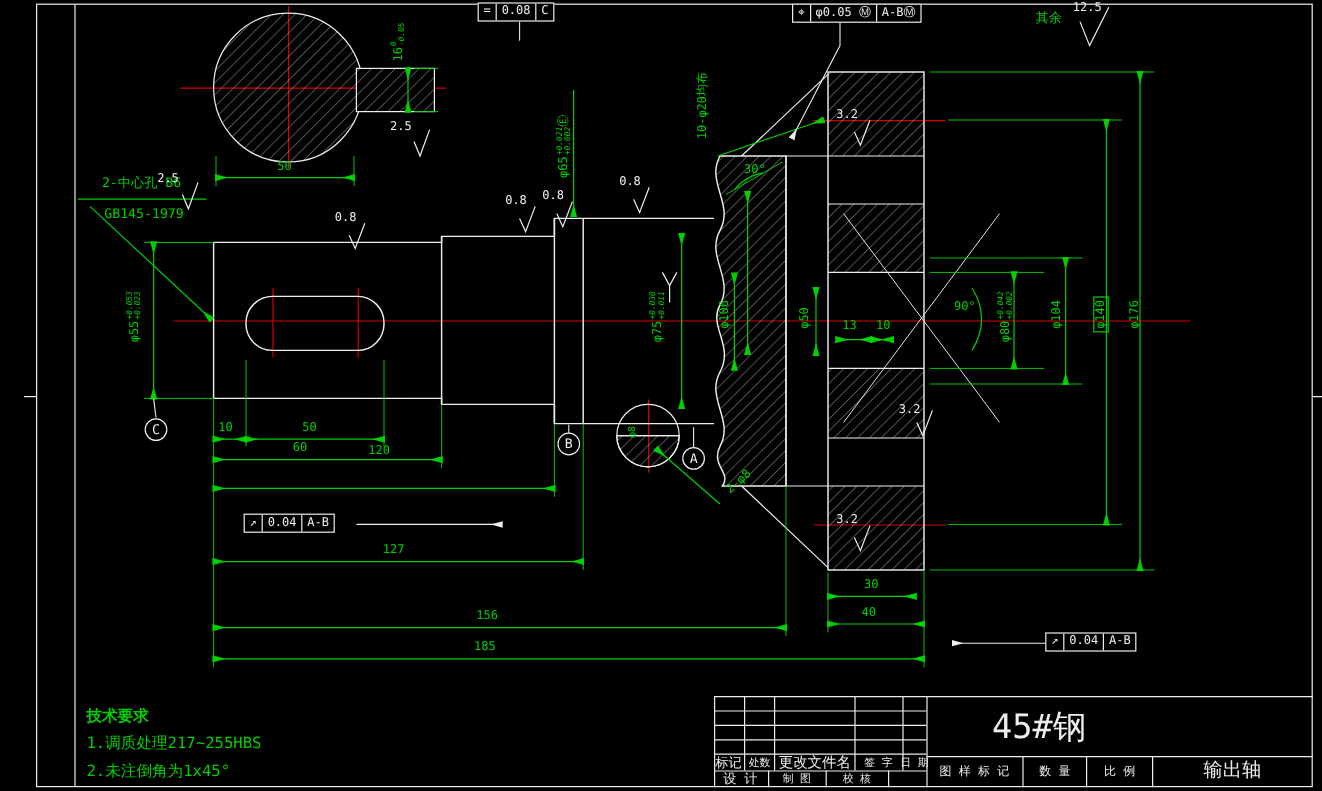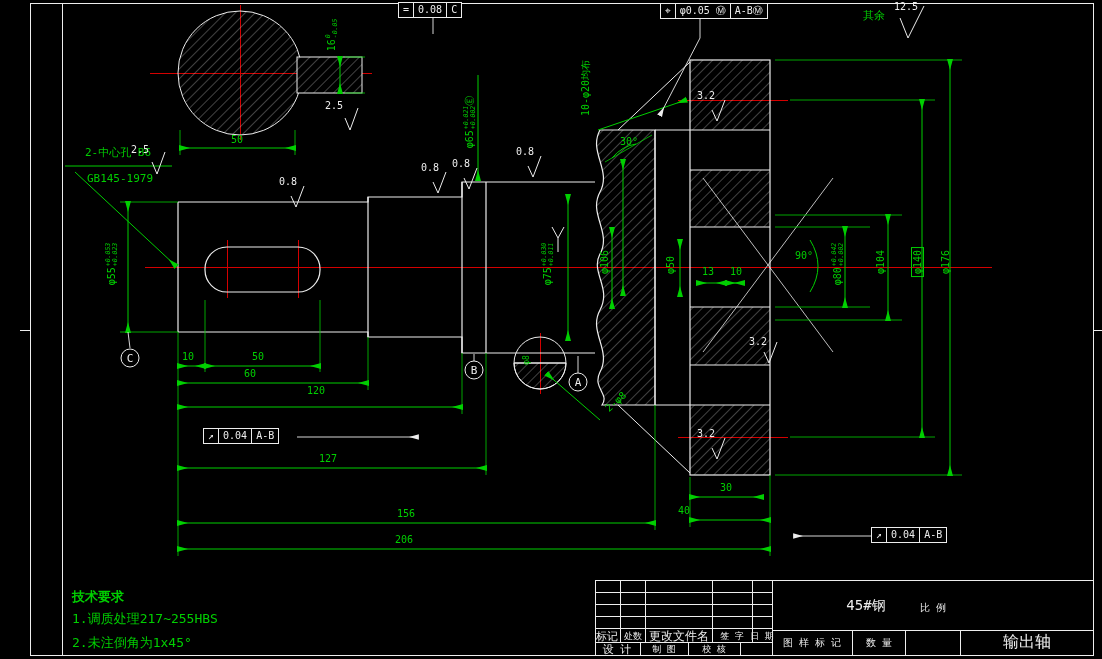--- a/index.html
+++ b/index.html
@@ -292,25 +292,25 @@
 <div class="lbl rot45" style="left:616px;top:402px">2-φ8</div>
 <div class="lbl rot" style="left:527px;top:360px;font-size:8px">φ8</div>
 
 <div class="datum" style="left:130px;top:358px">C</div>
 <div class="datum" style="left:474px;top:370px">B</div>
 <div class="datum" style="left:578px;top:382px">A</div>
 
 <div class="lbl" style="left:188px;top:357px">10</div>
 <div class="lbl" style="left:258px;top:357px">50</div>
 <div class="lbl" style="left:250px;top:374px">60</div>
-<div class="lbl" style="left:316px;top:391px">120</div>
+<div class="lbl" style="left:316px;top:376px">120</div>
 <div class="lbl" style="left:328px;top:459px">127</div>
 <div class="lbl" style="left:406px;top:514px">156</div>
-<div class="lbl" style="left:684px;top:511px">40</div>
-<div class="lbl" style="left:404px;top:540px">206</div>
+<div class="lbl" style="left:724px;top:511px">40</div>
+<div class="lbl" style="left:404px;top:540px">185</div>
 <div class="lbl" style="left:726px;top:488px">30</div>
 
 <div class="fcf" style="left:203px;top:428px">
   <span>↗</span>
   <span>0.04</span>
   <span>A-B</span>
 </div>
 <div class="fcf" style="left:871px;top:527px">
   <span>↗</span>
   <span>0.04</span>
@@ -329,19 +329,19 @@
 <div class="tech" style="left:72px;top:634px">2.未注倒角为1x45°</div>
 
 <div class="tb" style="left:607px;top:636px;font-size:11px">标记</div>
 <div class="tb" style="left:633px;top:636px;font-size:9px">处数</div>
 <div class="tb" style="left:679px;top:636px;font-size:12px">更改文件名</div>
 <div class="tb" style="left:732px;top:636px;font-size:9px">签 字</div>
 <div class="tb" style="left:762px;top:636px;font-size:9px">日 期</div>
 <div class="tb" style="left:617px;top:649px;font-size:11px">设 计</div>
 <div class="tb" style="left:664px;top:649px;font-size:9px">制 图</div>
 <div class="tb" style="left:714px;top:649px;font-size:9px">校 核</div>
-<div class="tb" style="left:866px;top:606px;font-size:14px">45#钢</div>
+<div class="tb" style="left:866px;top:606px;font-size:28px">45#钢</div>
 <div class="tb" style="left:812px;top:643px;font-size:10px">图 样 标 记</div>
 <div class="tb" style="left:879px;top:643px;font-size:10px">数 量</div>
-<div class="tb" style="left:933px;top:608px;font-size:10px">比 例</div>
+<div class="tb" style="left:933px;top:643px;font-size:10px">比 例</div>
 <div class="tb" style="left:1027px;top:642px;font-size:16px">输出轴</div>
 
 </div>
 
 </body></html>

